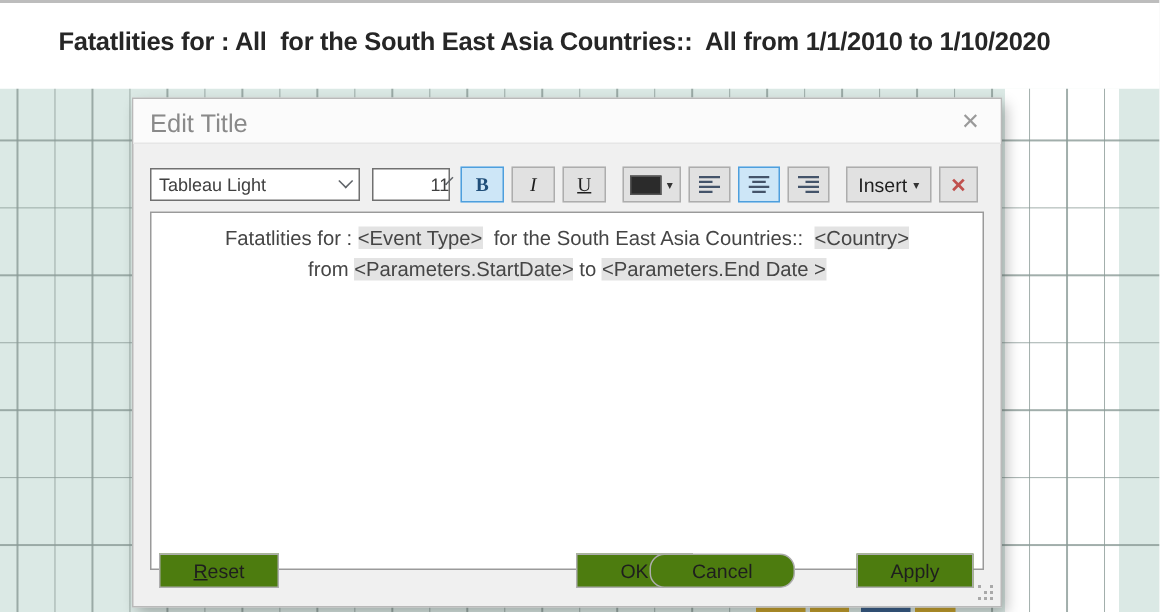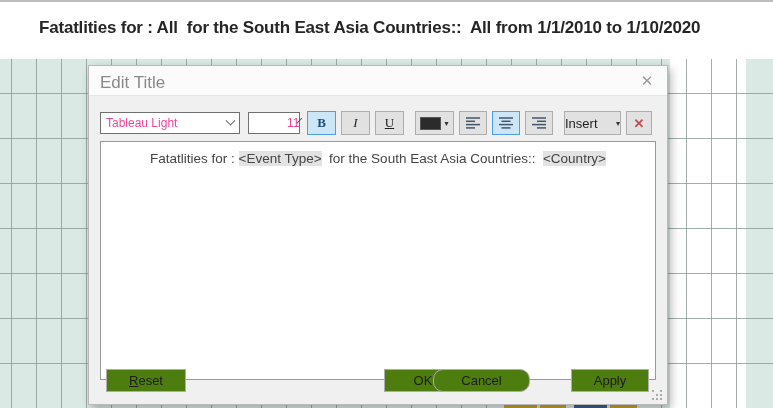--- a/index.html
+++ b/index.html
@@ -31,40 +31,40 @@
                 border-bottom:1px solid #e6e6e6; }
   .dlg-title { position:absolute; left:11px; top:7px; font-size:17px; color:#8a8a8a; }
   .dlg-close { position:absolute; right:10px; top:5px; width:20px; height:20px; border:none;
                background:transparent; color:#9a9a9a; font-size:15px; line-height:20px;
                text-align:center; cursor:pointer; font-family:"DejaVu Sans", sans-serif; }
 
   
   .toolbar { position:absolute; left:11px; top:44px; right:8px; height:26px;
              display:flex; align-items:center; }
   .combo { height:22px; background:#ffffff; border:1px solid #707070; display:flex;
-           align-items:center; padding:0 5px; font-size:12px; color:#ec4899; cursor:default; }
+           align-items:center; padding:0 5px; font-size:12px; color:#404040; cursor:default; }
   .combo .chev { margin-left:auto; width:7px; height:7px; border:solid #5f6368;
                  border-width:0 1.4px 1.4px 0; transform:rotate(45deg) translate(-2px,-2px); }
   .combo-font { width:140px; }
   .combo-size { width:52px; margin-left:8px;padding-left:38px; }
   .tbtn { height:24px; background:#e1e1e1; border:1px solid #adadad; display:flex;
           align-items:center; justify-content:center; font-size:13px; color:#1e1e1e;
           cursor:pointer; }
   .tbtn.active { background:#cde6f7; border-color:#4e9fdd; }
   .btn-b { width:29px; margin-left:7px; font-family:"Liberation Serif", serif;
            font-weight:bold; color:#1f4e79; }
   .btn-i { width:29px; margin-left:5px; font-family:"Liberation Serif", serif; font-style:italic; }
   .btn-u { width:29px; margin-left:5px; font-family:"Liberation Serif", serif;
            text-decoration:underline; }
   .btn-color { width:39px; margin-left:11px; gap:3px; }
   .swatch { width:21px; height:13px; border:1px solid #555; }
   .drop-arrow { font-size:8px; color:#333; }
   .btn-align { width:28px; margin-left:5px; }
   .btn-align:first-of-type { margin-left:9px; }
-  .btn-insert { width:57px; margin-left:11px; gap:4px; font-size:13px;justify-content:space-between; }
+  .btn-insert { width:57px; margin-left:11px; gap:4px; font-size:13px; }
   .btn-del { width:26px; margin-left:5px; color:#c0504d; font-weight:bold; font-size:13px; }
 
   
   .editor { position:absolute; left:11px; top:75px; width:556px; height:239px;
             background:#ffffff; border:1px solid #9a9a9a; padding-top:6px;
             font-size:13.5px; color:#454545; cursor:text; overflow:hidden; }
   .editor-line { text-align:center; white-space:pre-wrap; line-height:21px; }
   .token { background:#e3e3e3; }
 
   
@@ -162,20 +162,21 @@
 
       <button class="tbtn btn-insert">
         <span>Insert</span>
         <span class="drop-arrow">▾</span>
       </button>
       <button class="tbtn btn-del">✕</button>
     </div>
 
     <div class="editor">
       <div class="editor-line"><span>Fatatlities for : </span><span class="token">&lt;Event Type&gt;</span><span>  for the South East Asia Countries::  </span><span class="token">&lt;Country&gt;</span></div>
+      <div class="editor-line"><span>from </span><span class="token">&lt;Parameters.StartDate&gt;</span><span> to </span><span class="token">&lt;Parameters.End Date &gt;</span></div>
     </div>
 
     <button class="pbtn btn-reset"><span class="mnemonic">R</span><span>eset</span></button>
     <button class="pbtn btn-ok">OK</button>
     <button class="pbtn btn-cancel">Cancel</button>
     <button class="pbtn btn-apply">Apply</button>
 
     <div class="grip"></div>
   </div>
 

